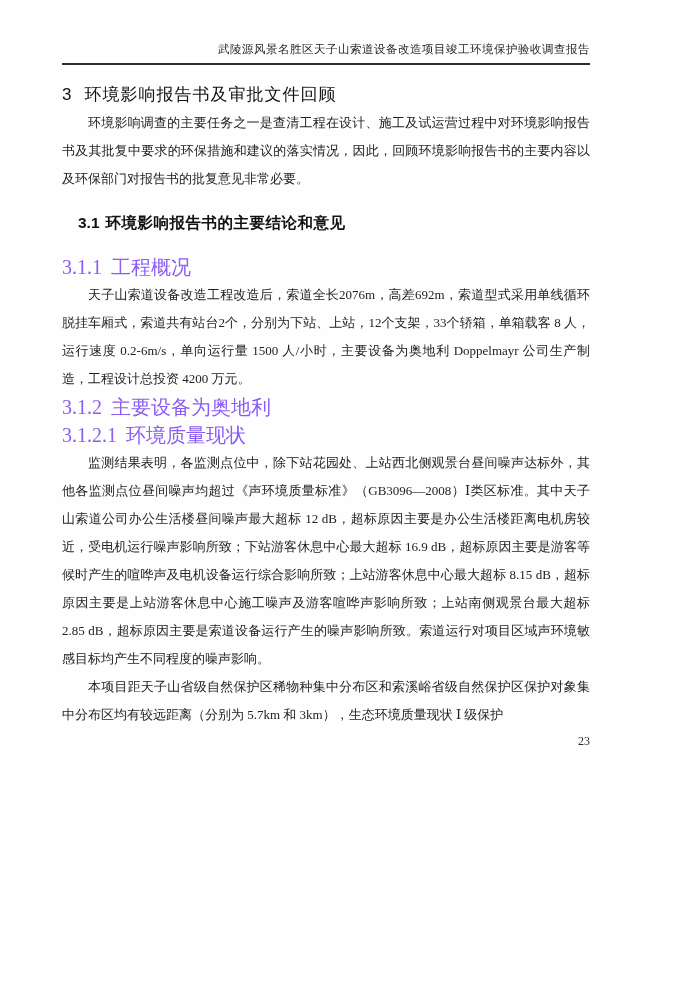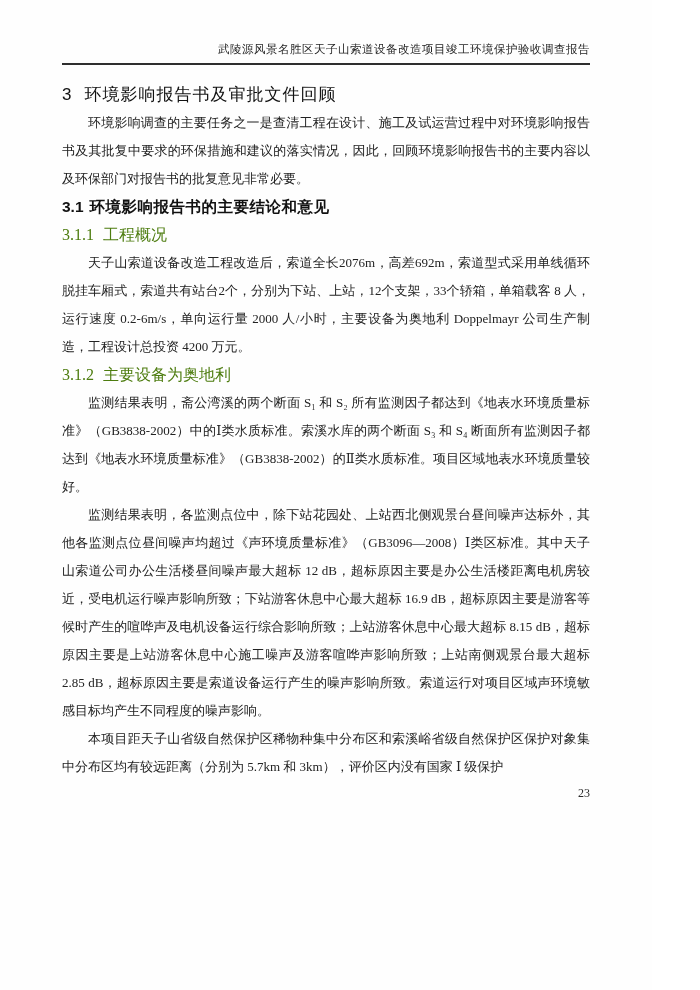--- a/index.html
+++ b/index.html
@@ -32,35 +32,35 @@
     margin: 16px 0 0 0;
     font-family: "Liberation Sans", "DejaVu Sans", sans-serif;
     font-size: 17px;
     font-weight: 400;
     line-height: 28px;
     letter-spacing: 1px;
     color: #111;
   }
   .h1 .h-num { margin-right: 13px; letter-spacing: 0; }
   .h2 {
-    margin: 0;
+    margin: 16px;
     font-family: "Liberation Sans", "DejaVu Sans", sans-serif;
     font-size: 15.5px;
     font-weight: 700;
     line-height: 28px;
     letter-spacing: 0.5px;
     color: #111;
   }
   .h2 .h-num { margin-right: 6px; letter-spacing: 0; }
   .h3 {
     margin: 0;
-    font-size: 16px;
+    font-size: 20px;
     font-weight: 400;
     line-height: 28px;
-    color: #4d7c0f;
+    color: #8b5cf6;
   }
   .h3 .h-num { margin-right: 9px; }
   .para {
     margin: 0;
     font-size: 13px;
     line-height: 28px;
     text-align: justify;
     text-indent: 2em;
     color: #222;
   }
@@ -90,34 +90,36 @@
     <p class="para">环境影响调查的主要任务之一是查清工程在设计、施工及试运营过程中对环境影响报告书及其批复中要求的环保措施和建议的落实情况，因此，回顾环境影响报告书的主要内容以及环保部门对报告书的批复意见非常必要。</p>
 
     <h2 class="h2">
       <span class="h-num">3.1</span><span>环境影响报告书的主要结论和意见</span>
     </h2>
 
     <h3 class="h3">
       <span class="h-num">3.1.1</span><span>工程概况</span>
     </h3>
 
-    <p class="para">天子山索道设备改造工程改造后，索道全长2076m，高差692m，索道型式采用单线循环脱挂车厢式，索道共有站台2个，分别为下站、上站，12个支架，33个轿箱，单箱载客 8 人，运行速度 0.2-6m/s，单向运行量 2000 人/小时，主要设备为奥地利 Doppelmayr 公司生产制造，工程设计总投资 4200 万元。</p>
+    <p class="para">天子山索道设备改造工程改造后，索道全长2076m，高差692m，索道型式采用单线循环脱挂车厢式，索道共有站台2个，分别为下站、上站，12个支架，33个轿箱，单箱载客 8 人，运行速度 0.2-6m/s，单向运行量 1500 人/小时，主要设备为奥地利 Doppelmayr 公司生产制造，工程设计总投资 4200 万元。</p>
 
     <h3 class="h3">
       <span class="h-num">3.1.2</span><span>主要设备为奥地利</span>
     </h3>
 
+    <h3 class="h3">
+      <span class="h-num">3.1.2.1</span><span>环境质量现状</span>
+    </h3>
 
 
-    <p class="para">监测结果表明，斋公湾溪的两个断面 S₁ 和 S₂ 所有监测因子都达到《地表水环境质量标准》（GB3838-2002）中的Ⅰ类水质标准。索溪水库的两个断面 S₃ 和 S₄ 断面所有监测因子都达到《地表水环境质量标准》（GB3838-2002）的Ⅱ类水质标准。项目区域地表水环境质量较好。</p>
 
     <p class="para">监测结果表明，各监测点位中，除下站花园处、上站西北侧观景台昼间噪声达标外，其他各监测点位昼间噪声均超过《声环境质量标准》（GB3096—2008）Ⅰ类区标准。其中天子山索道公司办公生活楼昼间噪声最大超标 12 dB，超标原因主要是办公生活楼距离电机房较近，受电机运行噪声影响所致；下站游客休息中心最大超标 16.9 dB，超标原因主要是游客等候时产生的喧哗声及电机设备运行综合影响所致；上站游客休息中心最大超标 8.15 dB，超标原因主要是上站游客休息中心施工噪声及游客喧哗声影响所致；上站南侧观景台最大超标 2.85 dB，超标原因主要是索道设备运行产生的噪声影响所致。索道运行对项目区域声环境敏感目标均产生不同程度的噪声影响。</p>
 
 
-    <p class="para">本项目距天子山省级自然保护区稀物种集中分布区和索溪峪省级自然保护区保护对象集中分布区均有较远距离（分别为 5.7km 和 3km），评价区内没有国家 Ⅰ 级保护</p>
+    <p class="para">本项目距天子山省级自然保护区稀物种集中分布区和索溪峪省级自然保护区保护对象集中分布区均有较远距离（分别为 5.7km 和 3km），生态环境质量现状 Ⅰ 级保护</p>
 
   </main>
 
   <footer class="doc-footer">
     <span>23</span>
   </footer>
 
 </div>
 
 </body></html>

